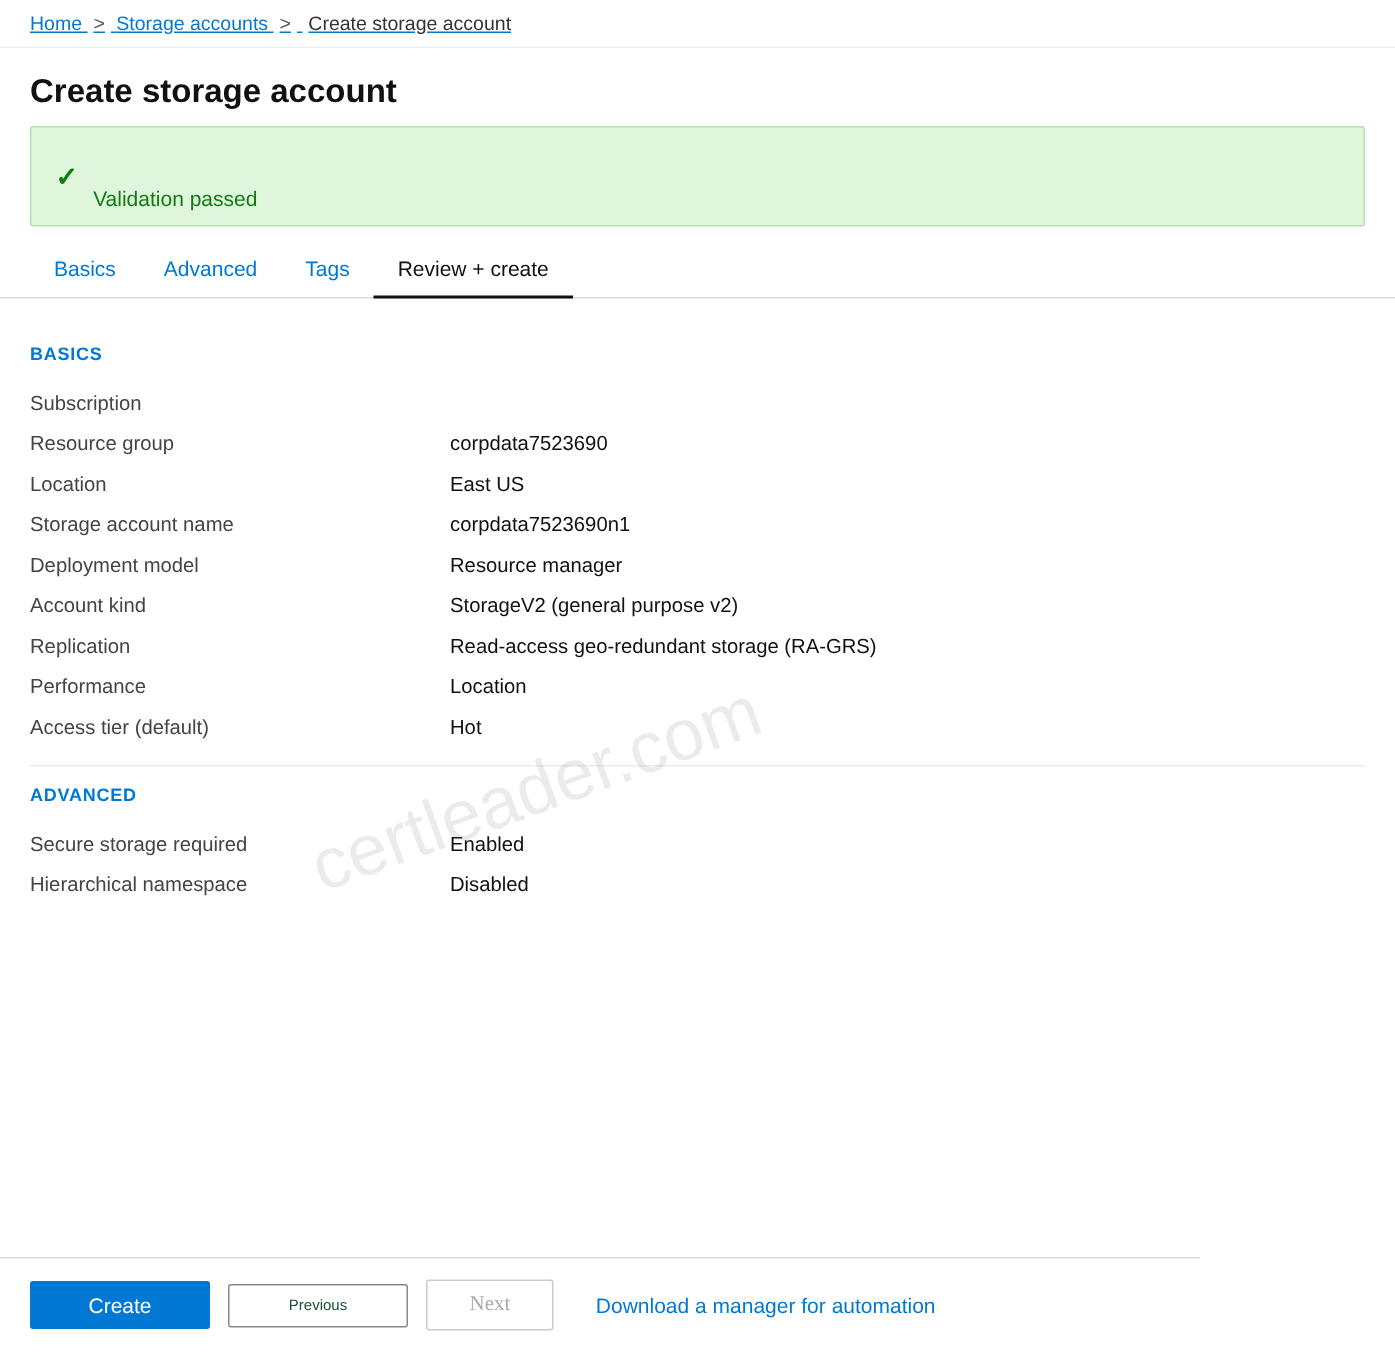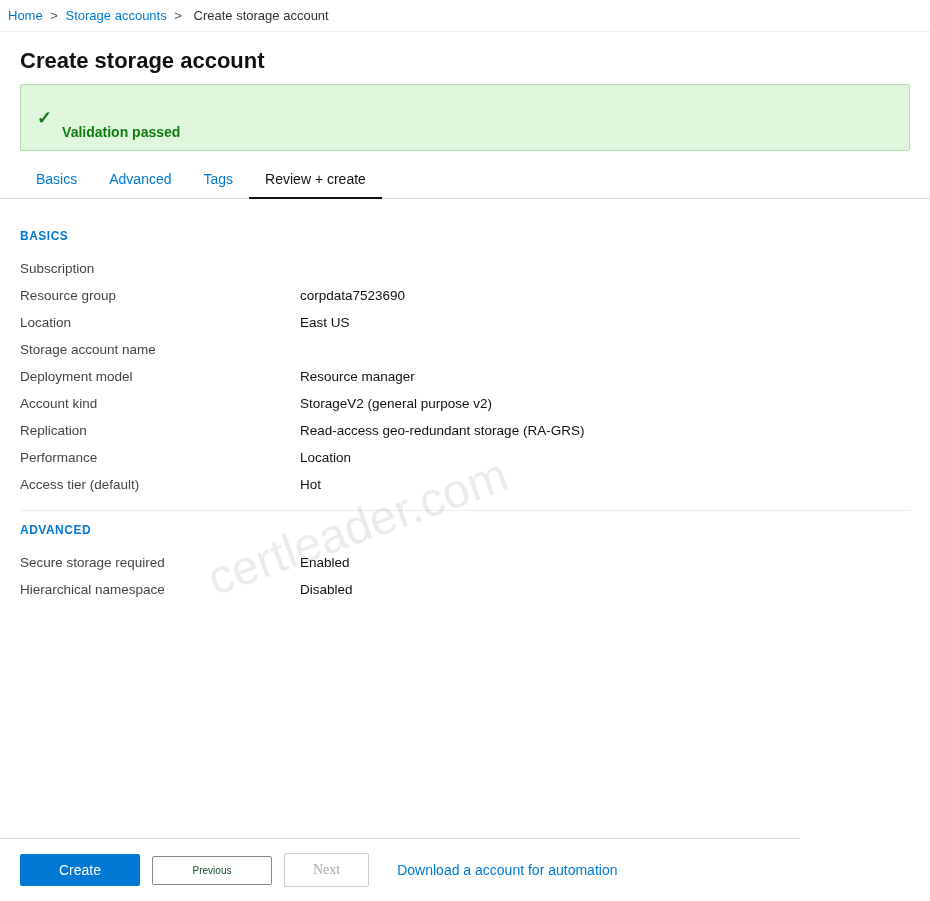--- a/index.html
+++ b/index.html
@@ -6,25 +6,26 @@
     body {
       font-family: 'Segoe UI', Arial, sans-serif;
       font-size: 14px;
       background: #fff;
       color: #333;
       width: 930px;
       min-height: 901px;
     }
 
     .breadcrumb {
-      padding: 8px 8px;
+      padding: 8px 20px;
       font-size: 13px;
       color: #0078d4;
       border-bottom: 1px solid #eee;
       background: #fff;
+      text-decoration: underline;
     }
     .breadcrumb span {
       color: #555;
       margin: 0 4px;
     }
     .breadcrumb a {
       color: #0078d4;
       text-decoration: none;
     }
 
@@ -46,21 +47,21 @@
       border-radius: 2px;
     }
     .validation-check {
       color: #107c10;
       font-size: 18px;
       font-weight: bold;
     }
     .validation-text {
       color: #107c10;
       font-size: 14px;
-      font-weight: 700;
+      font-weight: 400;
       margin-top: 29px;
     }
 
     .tabs-container {
       padding: 0 20px;
       border-bottom: 1px solid #ddd;
       margin-bottom: 0;
     }
     .tabs {
       display: flex;
@@ -238,20 +239,21 @@
     <div class="info-row">
       <div class="info-label">Resource group</div>
       <div class="info-value">corpdata7523690</div>
     </div>
     <div class="info-row">
       <div class="info-label">Location</div>
       <div class="info-value">East US</div>
     </div>
     <div class="info-row">
       <div class="info-label">Storage account name</div>
+      <div class="info-value">corpdata7523690n1</div>
     </div>
     <div class="info-row">
       <div class="info-label">Deployment model</div>
       <div class="info-value">Resource manager</div>
     </div>
     <div class="info-row">
       <div class="info-label">Account kind</div>
       <div class="info-value">StorageV2 (general purpose v2)</div>
     </div>
     <div class="info-row">
@@ -279,15 +281,15 @@
       <div class="info-label">Hierarchical namespace</div>
       <div class="info-value">Disabled</div>
     </div>
 
   </div>
 
   <div class="footer-bar">
     <button class="btn-create">Create</button>
     <button class="btn-previous">Previous</button>
     <button class="btn-next" disabled="">Next</button>
-    <a class="btn-template" href="#">Download a account for automation</a>
+    <a class="btn-template" href="#">Download a manager for automation</a>
   </div>
 </div>
 
 </body></html>

